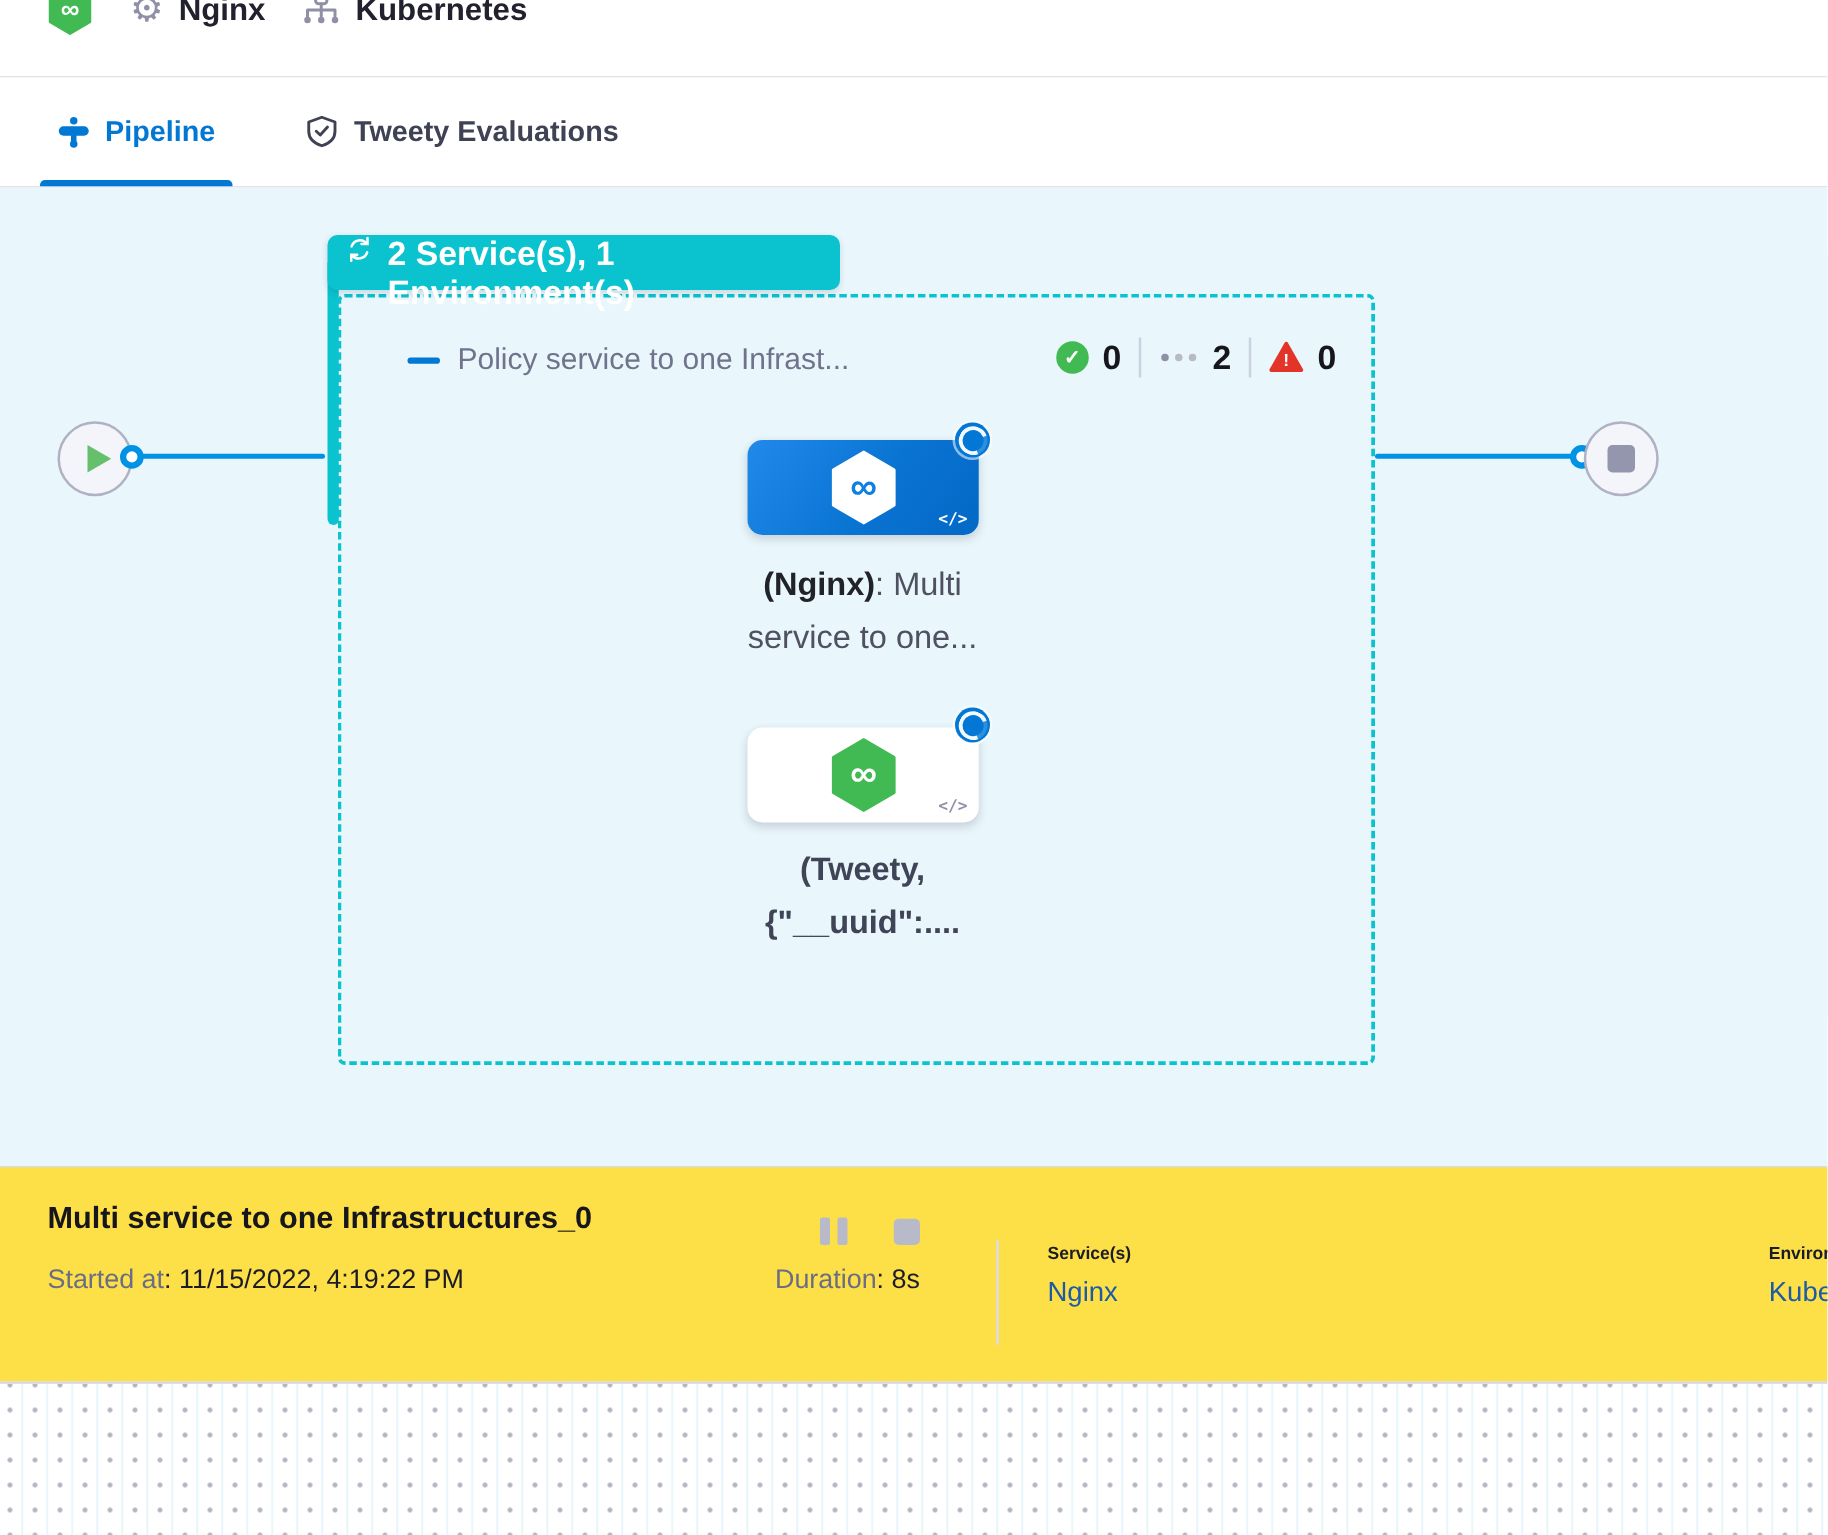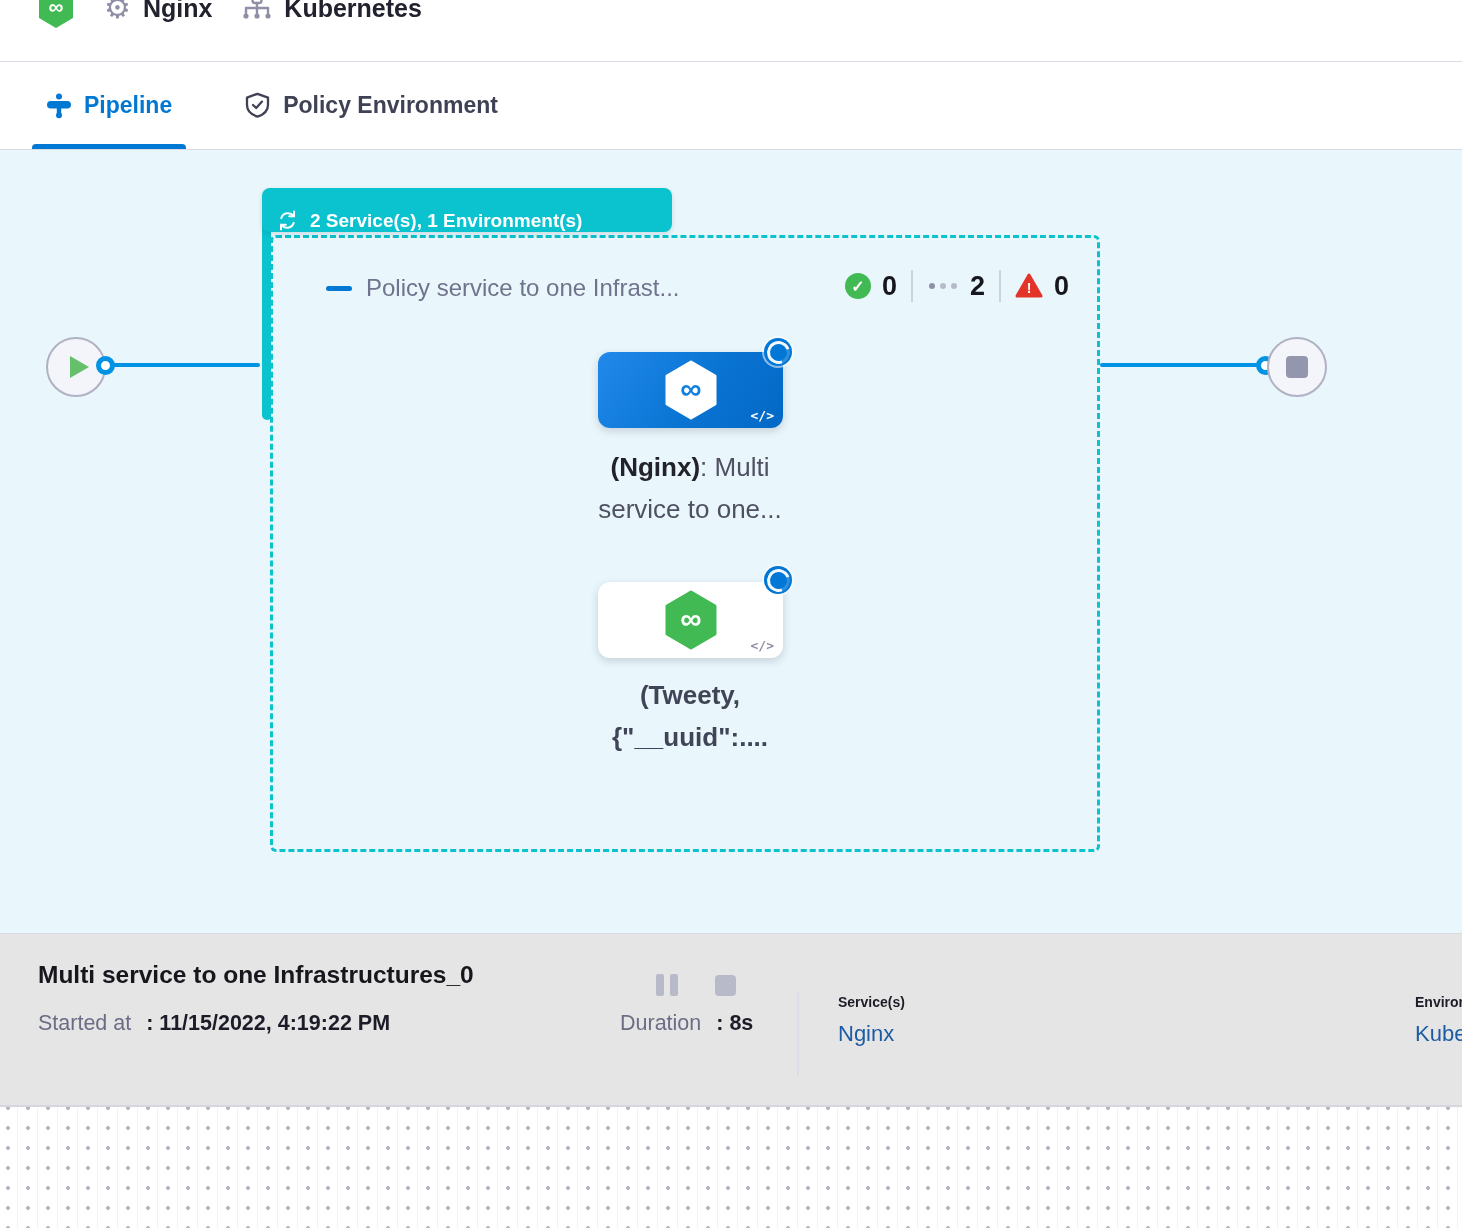--- a/index.html
+++ b/index.html
@@ -27,22 +27,22 @@
   .node-circle { position:absolute; width:60px; height:60px; border-radius:50%;
     background:#f4f5fa; border:2px solid #b0b1c3; display:flex; align-items:center; justify-content:center; }
   .play-tri { width:0; height:0; border-top:11px solid transparent; border-bottom:11px solid transparent;
     border-left:19px solid #66c06b; margin-left:6px; }
   .stop-sq { width:22px; height:22px; background:#9496ad; border-radius:4px; }
 
   .conn-line { position:absolute; height:4px; background:#0092e4; border-radius:2px; }
   .conn-port { position:absolute; width:19px; height:19px; border-radius:50%; background:#fff; border:5px solid #0092e4; }
 
   .group-badge { position:absolute; left:262px; top:38px; height:44px; width:410px;
-    background:#0bc2cf; border-radius:8px; display:flex; align-items:flex-end; gap:11px; padding:0 14px;
-    color:#fff; font-size:19px; font-weight:700; box-shadow:0 2px 5px rgba(20,60,80,.15); cursor:pointer; }
+    background:#0bc2cf; border-radius:8px; display:flex; align-items:flex-start; gap:11px; padding:0 14px;
+    color:#fff; font-size:27px; font-weight:700; box-shadow:0 2px 5px rgba(20,60,80,.15); cursor:pointer; }
   .group-strip { position:absolute; left:262px; top:60px; width:9px; height:210px; background:#0bc2cf; border-radius:0 0 5px 6px; }
   .dashed-box { position:absolute; left:270px; top:85px; width:830px; height:617px;
     border:3px dashed #0bc2cf; border-radius:6px; }
 
   .minus-btn { position:absolute; left:326px; top:136px; width:26px; height:5px; background:#0278d5; border-radius:3px; cursor:pointer; }
   .stage-title { position:absolute; left:366px; top:124px; font-size:24px; color:#70738c; }
 
   .counts { position:absolute; left:845px; top:120px; display:flex; align-items:center; gap:11px; }
   .count-num { font-size:27px; font-weight:700; color:#16161c; }
   .ok-circle { width:26px; height:26px; border-radius:50%; background:#42ba54; color:#fff;
@@ -65,25 +65,25 @@
   .spinner { position:absolute; width:28px; height:28px; border-radius:50%; background:#0277d5;
     display:flex; align-items:center; justify-content:center; box-shadow:0 0 0 2px rgba(255,255,255,.55); }
   .spinner::after { content:""; width:17px; height:17px; border-radius:50%;
     border:3px solid rgba(255,255,255,.95); border-right-color:rgba(255,255,255,.18); transform:rotate(25deg); }
 
   .node-label { position:absolute; width:280px; text-align:center; font-size:26px; line-height:42px; color:#4f5162; }
   .node-label b { color:#22222a; }
   .node-label.bold-all { font-weight:700; color:#3f4457; }
 
   
-  .footer { position:relative; height:172px; background:#e5e5e5; border-top:1px solid #d9dae3; }
+  .footer { position:relative; height:172px; background:#fde047; border-top:1px solid #d9dae3; }
   .exec-title { position:absolute; left:38px; top:27px; font-size:24.5px; font-weight:700; color:#16161c; }
   .meta-line { position:absolute; top:77px; font-size:21.5px; }
   .meta-label { color:#6b6d85; }
-  .meta-value { color:#1c1c28; font-weight:700;margin-left:15px; }
+  .meta-value { color:#1c1c28; font-weight:400; }
   .pause-btn { position:absolute; left:656px; top:40px; display:flex; gap:6px; cursor:pointer; }
   .pause-btn i { width:8px; height:22px; background:#b9bac9; border-radius:2px; }
   .stop-btn { position:absolute; left:715px; top:41px; width:21px; height:21px; background:#b9bac9; border-radius:4px; cursor:pointer; }
   .v-div { position:absolute; left:797px; top:58px; width:2px; height:84px; background:#dcdde8; }
   .kv-block { position:absolute; top:60px; }
   .kv-label { font-size:14px; font-weight:700; color:#1c1c28; }
   .kv-value { font-size:22px; color:#1d5ba5; margin-top:11px; cursor:pointer; }
 
   
   .gridarea { height:123px; background:#fff; border-top:2px solid #d5d6e0;
@@ -137,21 +137,21 @@
     </span>
     <span class="tab-label">Pipeline</span>
   </div>
   <div class="tab">
     <span>
       <svg width="27" height="27" viewBox="0 0 27 27" fill="none" stroke="#3f4254" stroke-width="2.3" stroke-linejoin="round" stroke-linecap="round">
         <path d="M13.5 1.8 L24 5.6 V13 c0 6.3-4.7 9.8-10.5 11.6 C7.7 22.8 3 19.3 3 13 V5.6 Z"></path>
         <polyline points="9,13 12.2,16 18,9.6"></polyline>
       </svg>
     </span>
-    <span class="tab-label">Policy Environment</span>
+    <span class="tab-label">Tweety Evaluations</span>
   </div>
 </div>
 
 <div class="canvas">
 
   <div class="node-circle" style="left:46px; top:187px;">
     <div class="play-tri"></div>
   </div>
   <div class="conn-line" style="left:108px; top:213px; width:152px;"></div>
   <div class="conn-port" style="left:96px; top:206px;"></div>

